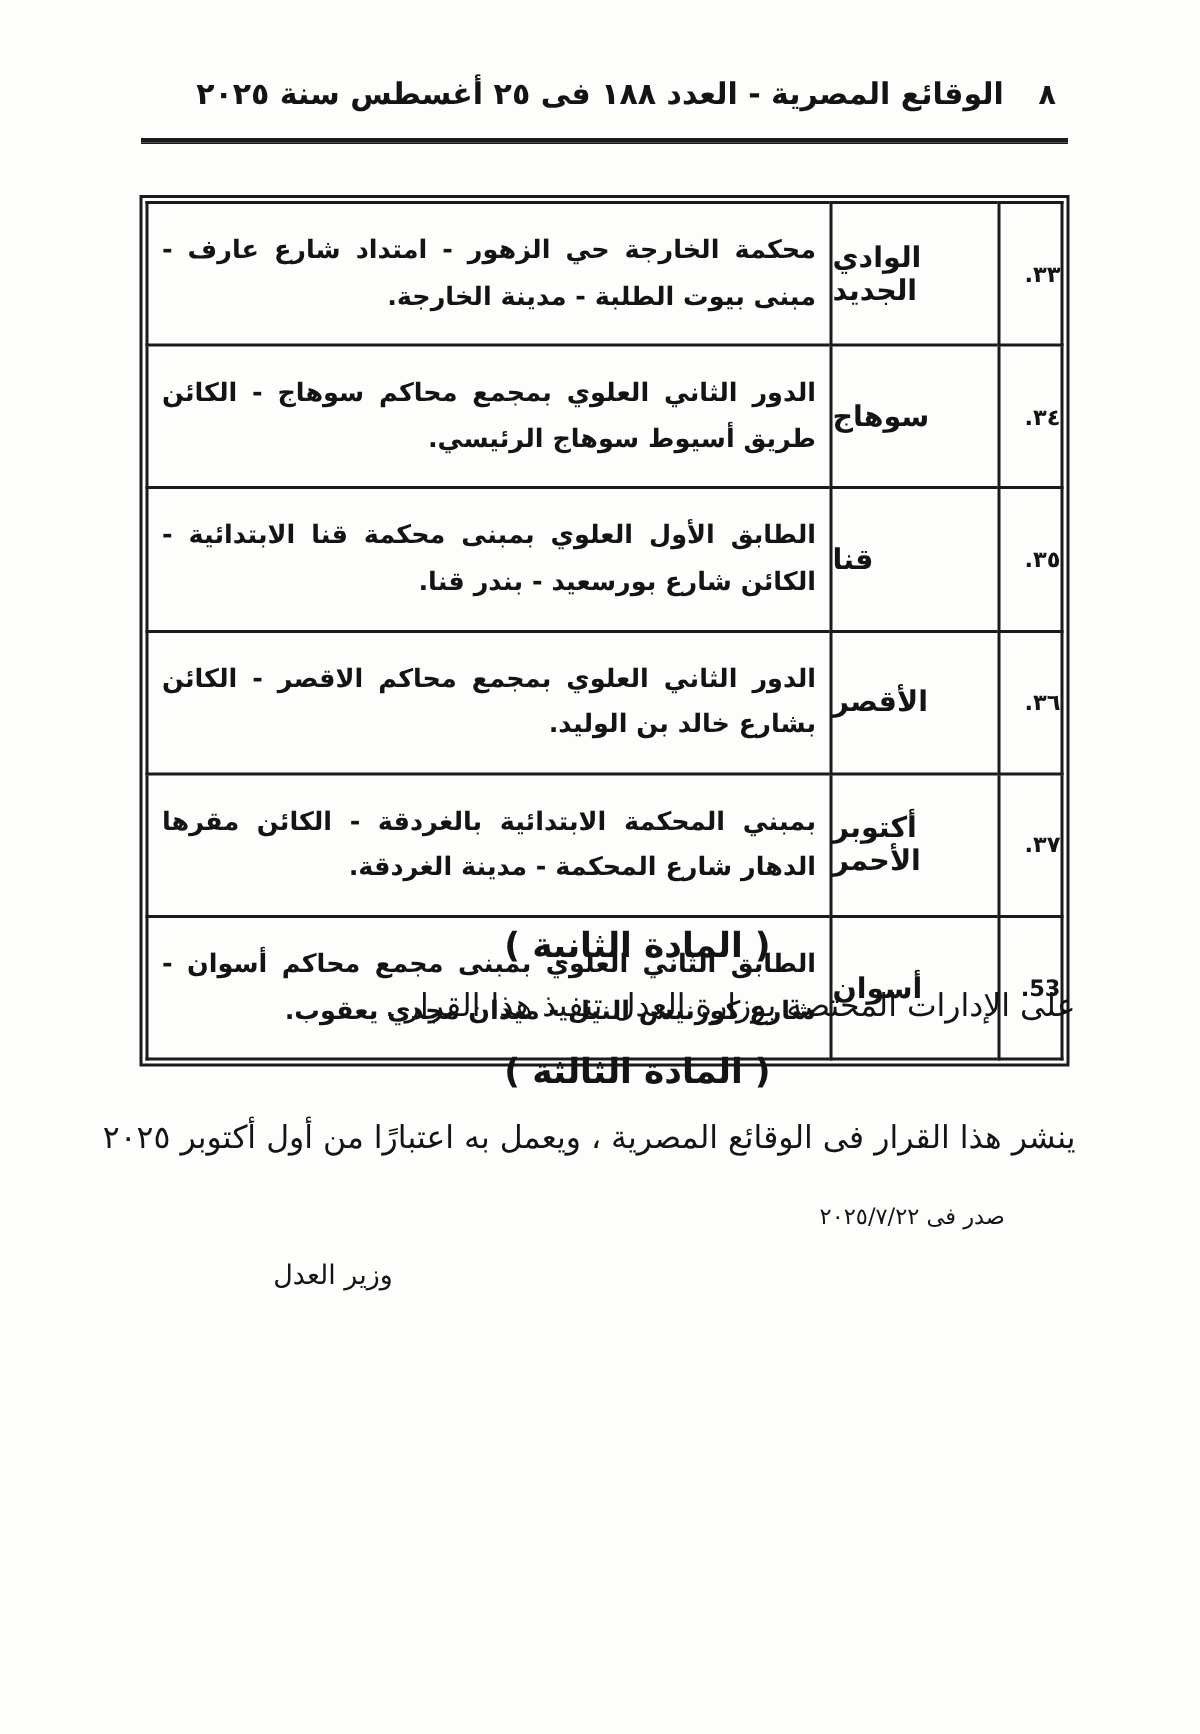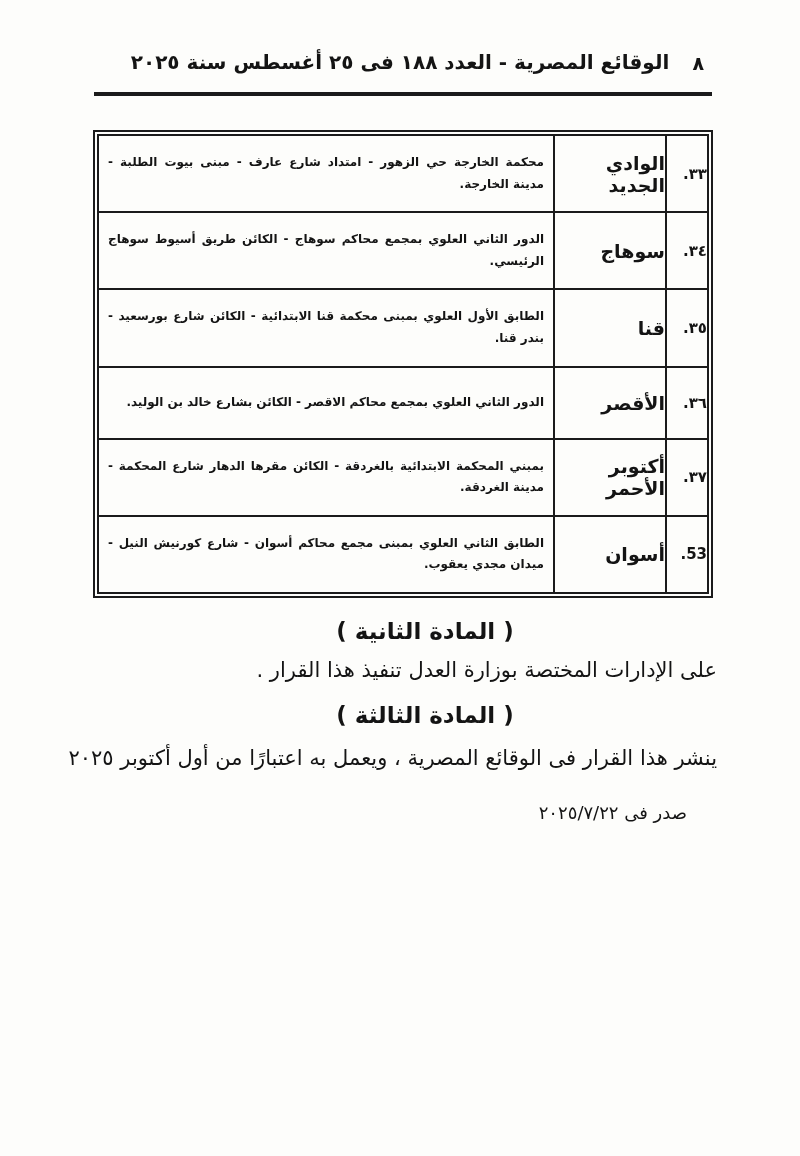--- a/index.html
+++ b/index.html
@@ -32,44 +32,44 @@
   
   .table-wrap {
     position: absolute; top: 130px; left: 93px; width: 620px;
     border: 2px solid #1b1b1b; padding: 2px; background: #fdfdfb;
   }
   table { width: 100%; border-collapse: collapse; table-layout: fixed; direction: rtl; }
   td { border: 2px solid #1b1b1b; height: 72px; vertical-align: middle; }
   .col-num { width: 42px; }
   .col-gov { width: 112px; }
   .num-cell  { text-align: right; font-size: 15px; font-weight: bold; }
-  .gov-cell  { text-align: right; font-size: 19px; font-weight: bold; }
+  .gov-cell  { text-align: left; font-size: 19px; font-weight: bold; }
   .addr-cell {
-    padding: 16px 9px; font-size: 12px; font-weight: bold;
+    padding: 16px 9px; font-size: 17px; font-weight: bold;
     text-align: justify; line-height: 1.8;
   }
 
   
   .article-heading {
     position: absolute; left: 0; width: 800px; text-align: center;
     font-size: 23px; font-weight: bold; transform: translateX(25px);
     white-space: nowrap;
   }
   .heading-2 { top: 618px; }
   .heading-3 { top: 702px; }
   .article-body {
     position: absolute; right: 83px; font-size: 21px;
     text-align: right; white-space: nowrap;
   }
   .body-2 { top: 658px; }
   .body-3 { top: 746px; }
 
   
   .issued-date {
-    position: absolute; top: 802px; right: 113px; font-size: 18px;
+    position: absolute; top: 802px; right: 130px; font-size: 15px;
   }
   .signature {
     position: absolute; top: 840px; left: 72px; width: 300px;
     text-align: center;
   }
   .sig-title { font-size: 18px; }
   .sig-name  { font-size: 21px; font-weight: bold; margin-top: 14px; letter-spacing: 0.3px; }
 </style>
 </head>
 <body>
@@ -124,15 +124,16 @@
 
   <div class="article-heading heading-2">( المادة الثانية )</div>
   <div class="article-body body-2">على الإدارات المختصة بوزارة العدل تنفيذ هذا القرار .</div>
 
   <div class="article-heading heading-3">( المادة الثالثة )</div>
   <div class="article-body body-3">ينشر هذا القرار فى الوقائع المصرية ، ويعمل به اعتبارًا من أول أكتوبر ٢٠٢٥</div>
 
   <div class="issued-date">صدر فى ٢٠٢٥/٧/٢٢</div>
 
   <div class="signature">
+    <div class="sig-title">وزير العدل</div>
   </div>
 
 </div>
 
 </body></html>

